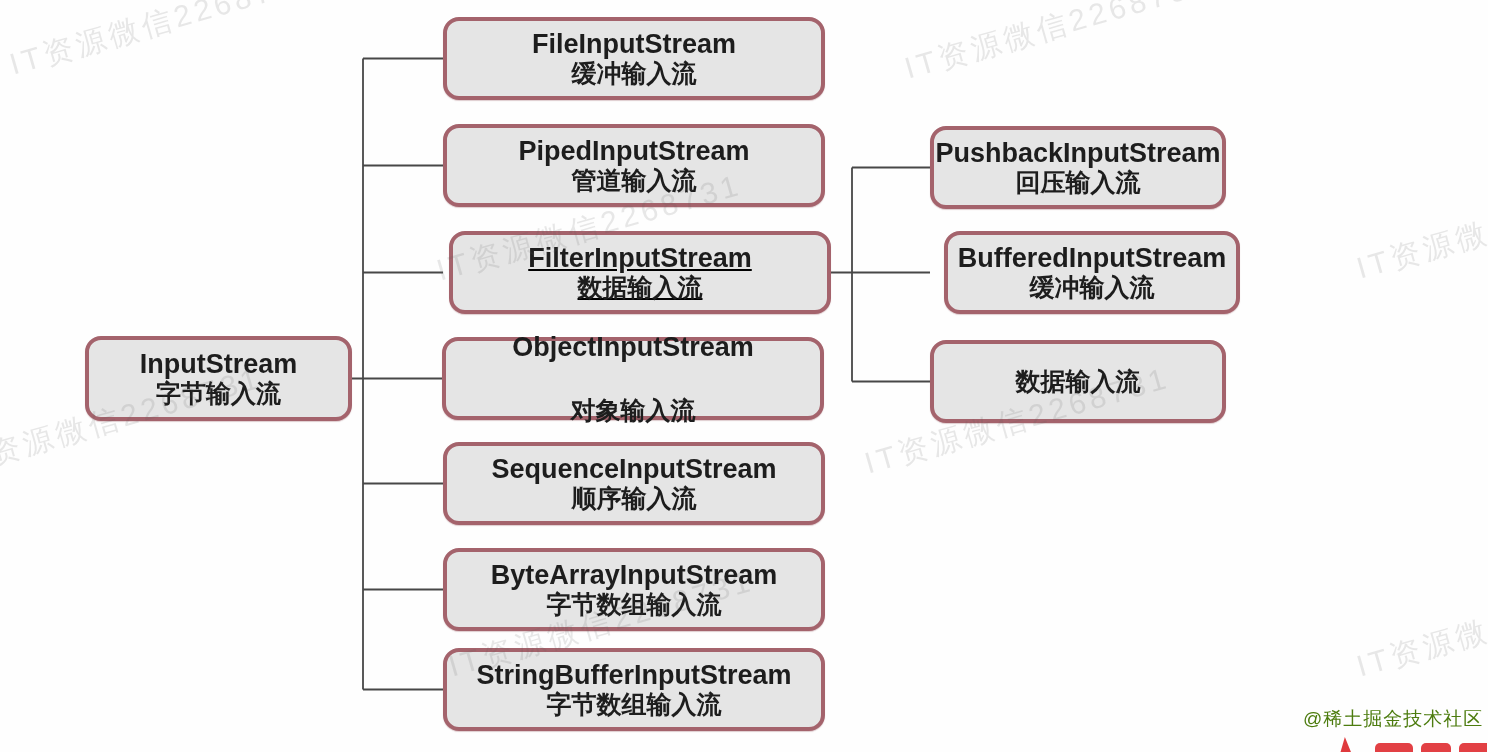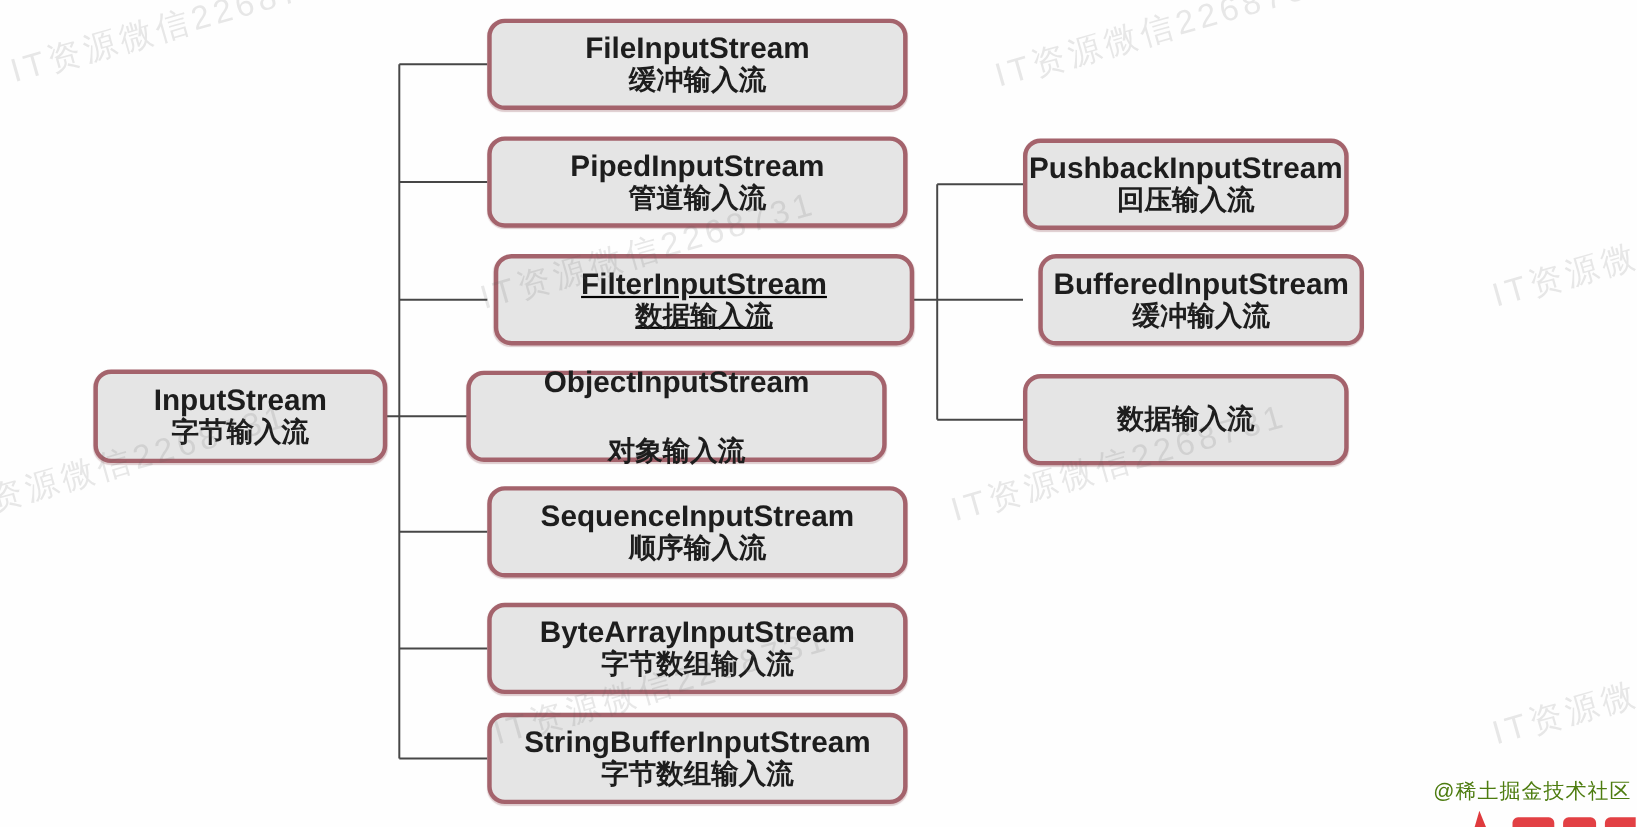--- a/index.html
+++ b/index.html
@@ -78,21 +78,21 @@
     <div class="zh">缓冲输入流</div>
   </div>
   <div class="node mid" style="left:443px; top:124px;">
     <div class="en">PipedInputStream</div>
     <div class="zh">管道输入流</div>
   </div>
   <div class="node mid" style="left:449px; top:231px;text-decoration:underline;">
     <div class="en">FilterInputStream</div>
     <div class="zh">数据输入流</div>
   </div>
-  <div class="node mid" style="left:424px; top:337px;gap:34px;">
+  <div class="node mid" style="left:442px; top:337px;gap:34px;">
     <div class="en">ObjectInputStream</div>
     <div class="zh">对象输入流</div>
   </div>
   <div class="node mid" style="left:443px; top:442px;">
     <div class="en">SequenceInputStream</div>
     <div class="zh">顺序输入流</div>
   </div>
   <div class="node mid" style="left:443px; top:548px;">
     <div class="en">ByteArrayInputStream</div>
     <div class="zh">字节数组输入流</div>

